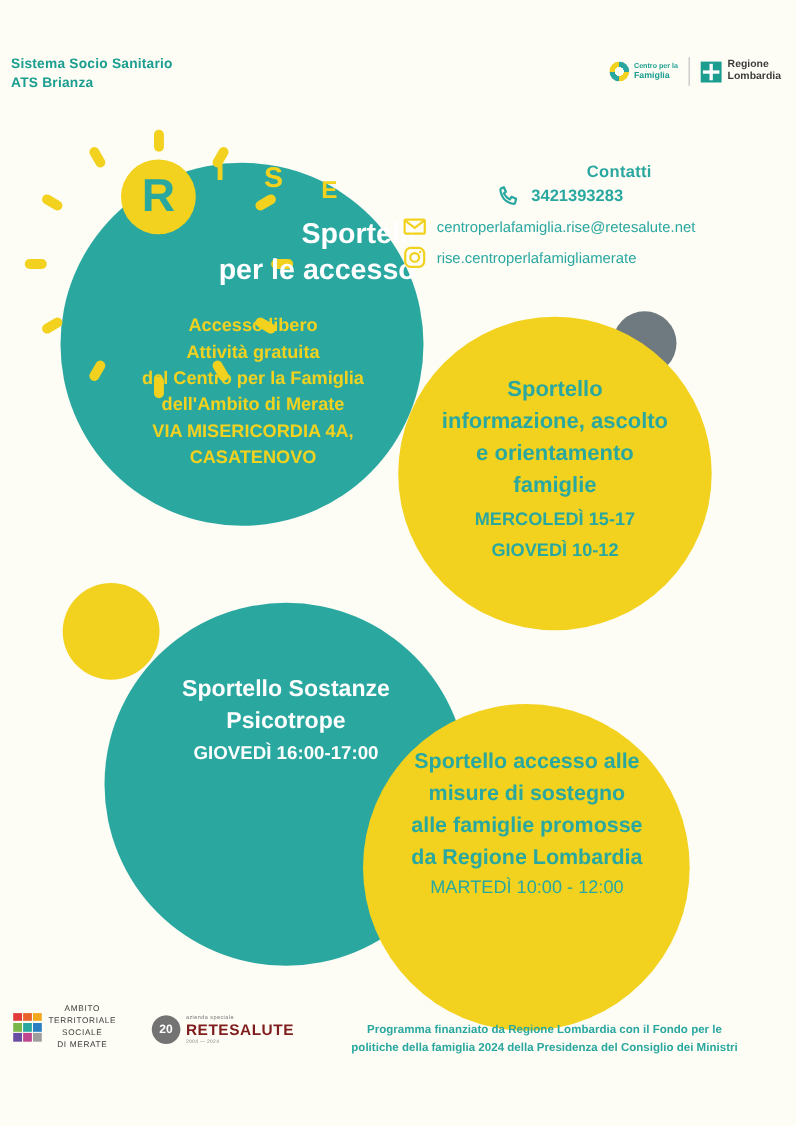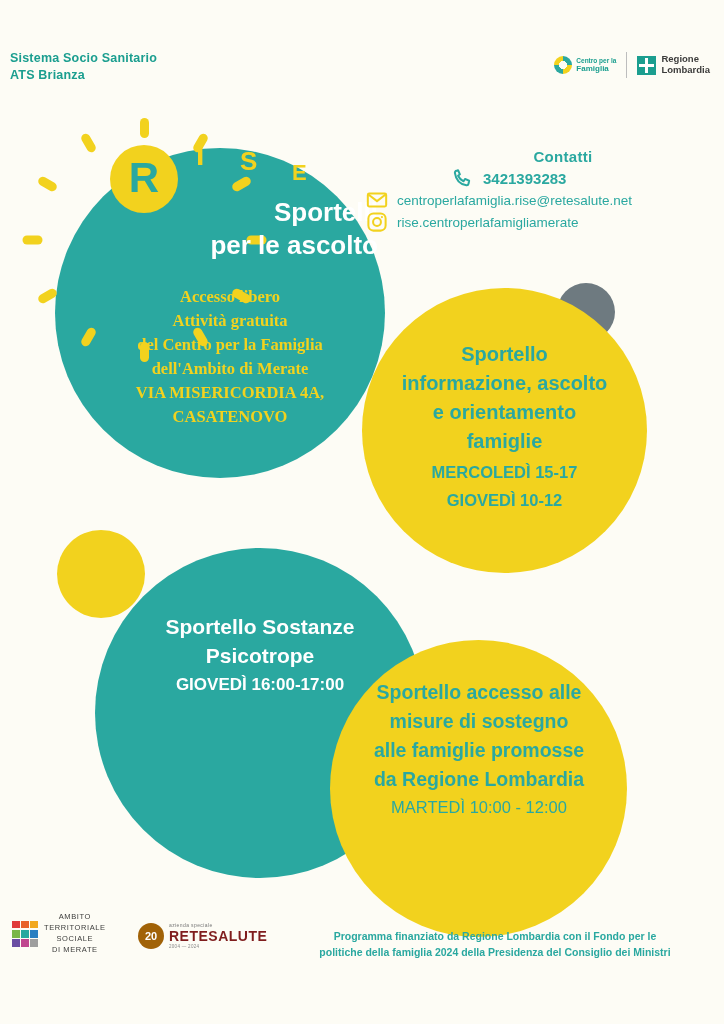--- a/index.html
+++ b/index.html
@@ -95,31 +95,31 @@
 
   
   #title-block {
     position:absolute; left:110px; top:196px; width:268px;
     text-align:right; color:#fff;
     font-size:26px; font-weight:bold; line-height:1.28;
   }
   #addr-block {
     position:absolute; left:80px; top:285px; width:300px;
     text-align:center; color:#f2d21e;
-    font-size:16.5px; font-weight:bold; line-height:1.45;font-family:Liberation Serif, serif;
+    font-size:16.5px; font-weight:bold; line-height:1.45;
   }
 
   
   #contacts { position:absolute; left:366px; top:148px; width:350px; color:#2aa8a0; }
   #contacts .ctitle {
     font-size:15px; font-weight:bold; text-align:center; width:222px;
     margin-left:86px; letter-spacing:.3px;
   }
   #contacts .crow {
-    display:flex; align-items:center; gap:9px; 
+    display:flex; align-items:center; gap:9px; margin-top:6px;
     font-size:13.5px;
   }
   #contacts .crow.phone { margin-left:86px; margin-top:2px; font-size:15px; font-weight:bold; }
   #contacts .ico { flex:0 0 auto; width:22px; height:22px; }
 
   
   #y-big-text {
     position:absolute; left:362px; top:340px; width:285px; text-align:center;
   }
   #y-big-text .h {
@@ -161,21 +161,21 @@
   #logo-ambito .grid i { display:block; }
   #logo-ambito .t {
     font-size:7.5px; color:#3c3c3b; line-height:1.45; letter-spacing:.6px;text-align:center;
   }
   #logo-retesalute {
     position:absolute; left:138px; top:922px;
     display:flex; align-items:center; gap:5px;
   }
   #logo-retesalute .badge {
     width:26px; height:26px; border-radius:50%;
-    background:#a16207; color:#fff; font-size:11px; font-weight:bold;
+    background:#737373; color:#fff; font-size:11px; font-weight:bold;
     display:flex; align-items:center; justify-content:center;
   }
   #logo-retesalute .t .top { font-size:5px; color:#777; letter-spacing:.4px; }
   #logo-retesalute .t .mid { font-size:14px; font-weight:bold; color:#7f1d1d; letter-spacing:.5px; }
   #logo-retesalute .t .bot { font-size:4.5px; color:#888; letter-spacing:.3px; }
 </style>
 </head>
 <body>
 
 <div class="header-left">
@@ -224,21 +224,21 @@
   <div class="core">
     <span>R</span>
   </div>
 </div>
 <div class="rise-letter" id="rise-i">I</div>
 <div class="rise-letter" id="rise-s">S</div>
 <div class="rise-letter" id="rise-e">E</div>
 
 <div id="title-block">
   <div>Sportelli</div>
-  <div>per le ascolto</div>
+  <div>per le accesso</div>
 </div>
 
 <div id="addr-block">
   <div>Accesso libero</div>
   <div>Attività gratuita</div>
   <div>del Centro per la Famiglia</div>
   <div>dell'Ambito di Merate</div>
   <div>VIA MISERICORDIA 4A,</div>
   <div>CASATENOVO</div>
 </div>

